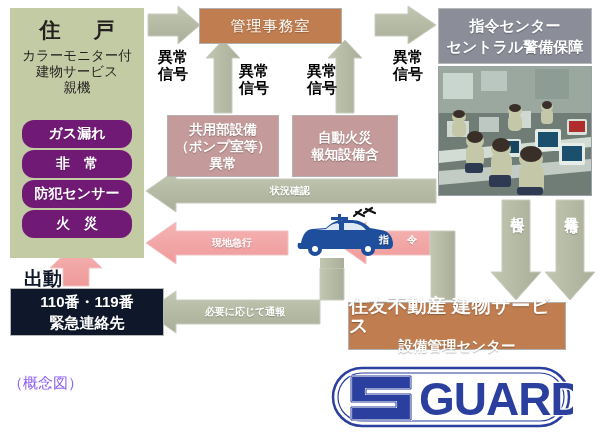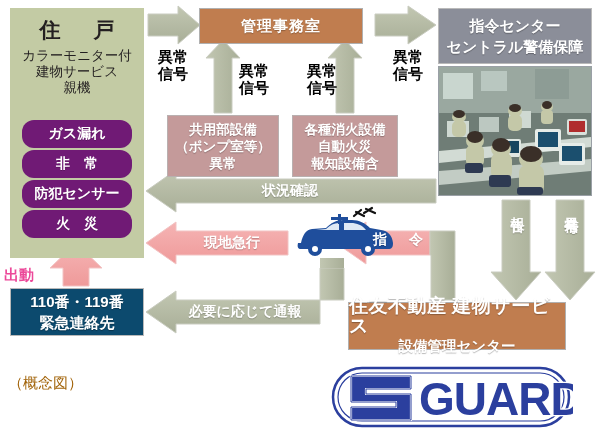--- a/index.html
+++ b/index.html
@@ -33,24 +33,24 @@
     font-size:14px;font-weight:bold;
     display:flex;align-items:center;justify-content:center;
     text-shadow:0 1px 0 rgba(0,0,0,.18);
   }
   .pill1{top:120px;}
   .pill2{top:150px;}
   .pill3{top:180px;}
   .pill4{top:210px;}
 
   .office-box{
-    left:199px;top:8px;width:164px;height:36px;
+    left:199px;top:8px;width:143px;height:36px;
     background:#c07d4f;border:1px solid #b0b0b0;
     display:flex;align-items:center;justify-content:center;
-    color:#ffffff;font-size:15px;font-weight:bold;letter-spacing:1px;
+    color:#ffffff;font-size:15px;font-weight:normal;letter-spacing:1px;
     text-shadow:0 1px 1px rgba(0,0,0,.25);
   }
 
   .center-box{
     left:438px;top:8px;width:154px;height:56px;
     background:#8b8e99;border:1px solid #b9b9b9;
     display:flex;flex-direction:column;align-items:center;justify-content:center;
     color:#ffffff;font-size:15px;font-weight:bold;line-height:21px;
     text-shadow:0 1px 1px rgba(0,0,0,.3);
   }
@@ -63,22 +63,22 @@
   .equip-box{
     background:#c49a9a;border:1px solid #b9b0b0;
     display:flex;flex-direction:column;align-items:center;justify-content:center;
     color:#ffffff;font-size:13.5px;font-weight:bold;line-height:17px;
     text-shadow:0 1px 1px rgba(0,0,0,.25);
   }
   .equip-a{left:167px;top:115px;width:112px;height:62px;}
   .equip-b{left:292px;top:115px;width:106px;height:62px;}
 
   .emerg-box{
-    left:10px;top:288px;width:134px;height:48px;
-    background:#0c4a6e;border:1px solid #b9b9b9;
+    left:10px;top:288px;width:154px;height:48px;
+    background:#0f172a;border:1px solid #b9b9b9;
     display:flex;flex-direction:column;align-items:center;justify-content:center;
     color:#ffffff;font-size:15px;font-weight:bold;line-height:21px;
     text-shadow:0 1px 1px rgba(0,0,0,.3);
   }
 
   .sumitomo-box{
     left:348px;top:302px;width:218px;height:48px;
     background:#c07d4f;border:1px solid #b0b0b0;
     display:flex;flex-direction:column;align-items:center;justify-content:center;
     color:#ffffff;line-height:20px;
@@ -91,29 +91,29 @@
   .lbl{
     color:#000000;font-weight:bold;font-size:15px;line-height:17px;
     text-align:center;
   }
   .lbl-v{
     writing-mode:vertical-rl;text-orientation:upright;
     color:#ffffff;font-weight:bold;font-size:14px;letter-spacing:1px;
     text-shadow:0 1px 1px rgba(0,0,0,.22);
   }
   .lbl-on{
-    color:#ffffff;font-weight:bold;font-size:14px;
+    color:#ffffff;font-weight:bold;font-size:10px;
     text-shadow:0 1px 1px rgba(0,0,0,.22);
     display:flex;align-items:center;justify-content:center;
   }
 
   .caption{
-    left:8px;top:374px;font-size:15px;color:#a16207;
-  }
-  .dept{left:4px;top:266px;font-size:15px;font-weight:bold;color:#ec4899;}
+    left:8px;top:374px;font-size:15px;color:#8b5cf6;
+  }
+  .dept{left:24px;top:266px;font-size:19px;font-weight:bold;color:#0f172a;}
 
   
   .logo{left:329px;top:358px;width:244px;height:80px;}
 </style>
 </head>
 <body>
 
 <div id="stage">
 
   <svg class="abs" style="left:0;top:0;" width="600" height="446">
@@ -270,21 +270,20 @@
       </g>
     </svg>
   </div>
 
   <div class="abs equip-box equip-a">
     <div>共用部設備</div>
     <div>（ポンプ室等）</div>
     <div>異常</div>
   </div>
   <div class="abs equip-box equip-b">
-    <div>各種消火設備</div>
     <div>自動火災</div>
     <div>報知設備含</div>
   </div>
 
   <div class="abs emerg-box">
     <div>110番・119番</div>
     <div>緊急連絡先</div>
   </div>
   <div class="abs dept">出動</div>
 

